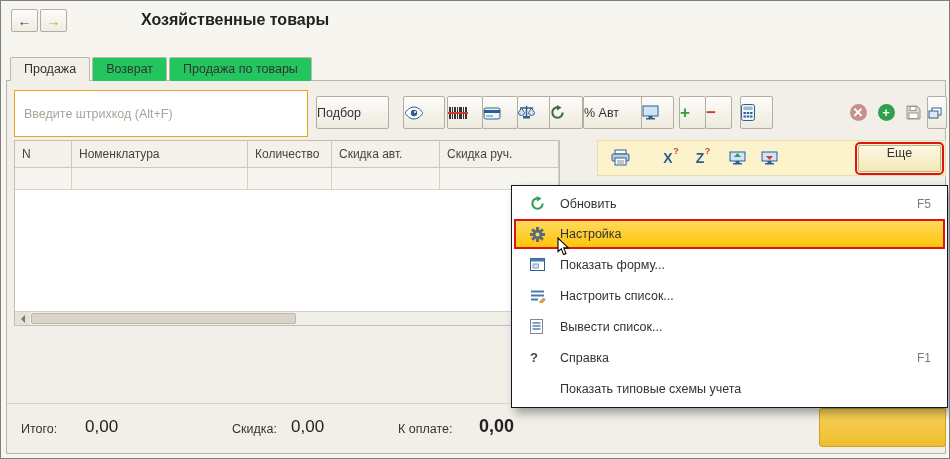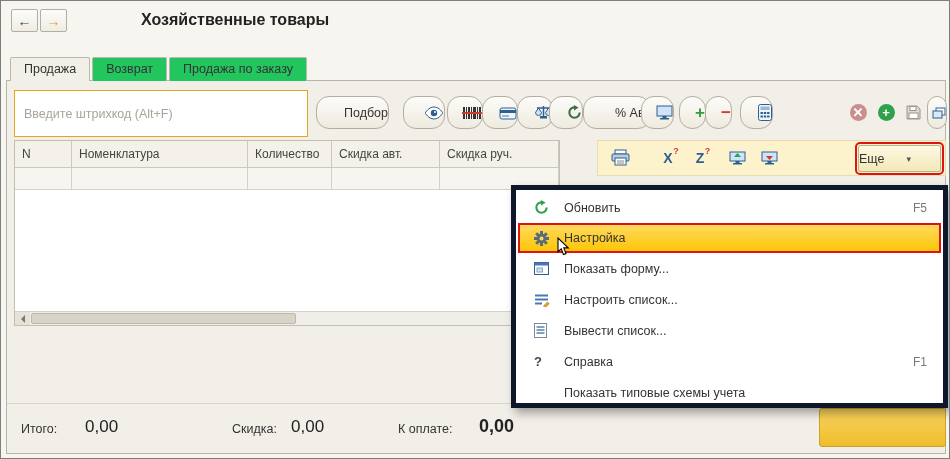--- a/index.html
+++ b/index.html
@@ -37,22 +37,22 @@
 
   
   .barcode-input {
     position:absolute; left:13px; top:89px; width:294px; height:47px;
     border:1px solid #e3a51c; background:#fff; padding:12px 9px; font-size:12.5px;
     font-family:"Liberation Sans", sans-serif; color:#15803d; outline:none;
   }
   .barcode-input::placeholder { color:#a9a49a; }
   .btn {
     position:absolute; background:linear-gradient(#fdfcfa,#eeeade);
-    border:1px solid #b3ae9f; border-radius:13px;
-    display:flex; align-items:center; justify-content:flex-end; font-size:12.5px; color:#333; cursor:default;
+    border:1px solid #b3ae9f; border-radius:2px;
+    display:flex; align-items:center; justify-content:flex-start; font-size:12.5px; color:#333; cursor:default;
   }
   .flatbtn { position:absolute; display:flex; align-items:center; justify-content:center; }
   .glyph-plus  { color:#2f9e3f; font-size:17px; font-weight:bold; line-height:1; }
   .glyph-minus { color:#d03a2f; font-size:17px; font-weight:bold; line-height:1; }
   .circle-ic { width:17px; height:17px; border-radius:50%; display:flex; align-items:center; justify-content:center;
                color:#fff; font-size:13px; font-weight:bold; line-height:1; }
   .circle-cancel { background:#c98f8f; }
   .circle-add    { background:#2fa14c; }
 
   
@@ -61,41 +61,41 @@
     background:#fcf3cd; border:1px solid #e8ddb0;
     display:flex; align-items:center;
   }
   .ypbtn { position:absolute; top:142px; width:30px; height:29px; display:flex; align-items:center; justify-content:center; }
   .xz-letter { font-weight:bold; font-size:14px; color:#2e5f8f; position:relative; }
   .xz-mark { position:absolute; top:-4px; right:-6px; color:#d03a2f; font-size:9px; font-weight:bold; }
   .more-btn {
     position:absolute; left:857px; top:144px; width:83px; height:27px;
     background:linear-gradient(#fdf8e3,#f4e8b8); border:1px solid #bdb48a; border-radius:2px;
     display:flex; align-items:center; justify-content:flex-start; gap:22px; font-size:12.5px; color:#333;
-    outline:2px solid #dd1414; outline-offset:1px;
+    outline:2px solid #dd1414; outline-offset:1px;flex-direction:column;
   }
   .caret { font-size:9px; color:#555; }
 
   
   .grid { position:absolute; left:13px; top:139px; width:546px; height:186px; background:#fff; border:1px solid #c2beb2; }
   .thead { display:flex; height:27px; background:#f3f1ea; border-bottom:1px solid #ccc8bc; }
   .th { border-right:1px solid #ccc8bc; display:flex; align-items:center; padding:0 7px; font-size:12px; color:#444; overflow:hidden; white-space:nowrap; }
   .thead2 { display:flex; height:22px; background:#f7f5ef; border-bottom:1px solid #d6d2c6; }
   .th2 { border-right:1px solid #d6d2c6; }
   .tbody { height:97px; background:#fff; }
   .hscroll { position:absolute; left:0; bottom:0; width:544px; height:14px; background:#f0eee8; border-top:1px solid #d6d2c6; }
   .sb-btn { position:absolute; top:0; width:15px; height:13px; background:#e6e2d8; display:flex; align-items:center; justify-content:center; }
   .tri-l { width:0; height:0; border:4px solid transparent; border-right-color:#777; margin-left:-4px; }
   .tri-r { width:0; height:0; border:4px solid transparent; border-left-color:#777; margin-right:-4px; }
   .sb-thumb { position:absolute; left:16px; top:1px; width:265px; height:11px; background:#d8d4c8; border:1px solid #bcb8ac; border-radius:2px; }
 
   
   .menu {
     position:absolute; left:510px; top:184px; width:437px; height:223px;
-    background:#fff; border:5px solid #0f172a; box-shadow:4px 5px 9px rgba(0,0,0,.35);
+    background:#fff; border:1px solid #0f172a; box-shadow:4px 5px 9px rgba(0,0,0,.35);
     z-index:10; padding-top:2px;
   }
   .menu-item { display:flex; align-items:center; height:31px; padding:0 16px 0 18px; font-size:12.5px; color:#333; }
   .mi-icon { width:22px; display:flex; align-items:center; justify-content:flex-start; flex:none; }
   .mi-label { margin-left:8px; flex:1; }
   .mi-shortcut { color:#7a7a7a; font-size:12px; }
   .menu-item.highlighted {
     background:linear-gradient(#ffd95d,#fec608);
     border:2px solid #dd1414; height:30px; margin:0 2px; padding:0 12px 0 14px;
   }
@@ -123,21 +123,21 @@
     <span>←</span>
   </div>
   <div class="nav-btn fwd" style="left:39px">
     <span>→</span>
   </div>
   <div class="title">Хозяйственные товары</div>
 
   <div class="tabs">
     <div class="tab active"><span>Продажа</span></div>
     <div class="tab"><span>Возврат</span></div>
-    <div class="tab"><span>Продажа по заказу</span></div>
+    <div class="tab"><span>Продажа по товары</span></div>
   </div>
 
   <div class="main-panel"></div>
 
   <input class="barcode-input" placeholder="Введите штрихкод (Alt+F)" style="">
   <div class="btn" style="left:315px;top:95px;width:73px;height:33px">
     <span>Подбор</span>
   </div>
 
   <div class="btn" style="left:402px;top:95px;width:42px;height:33px">

